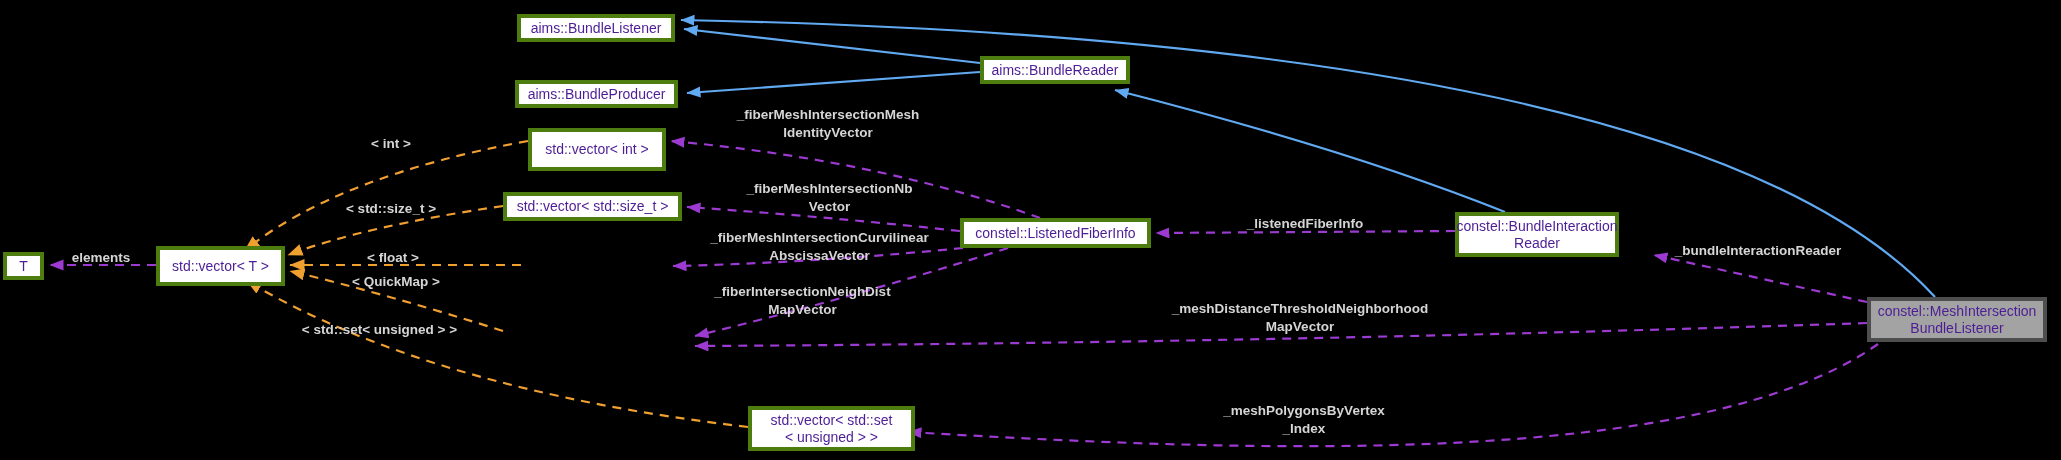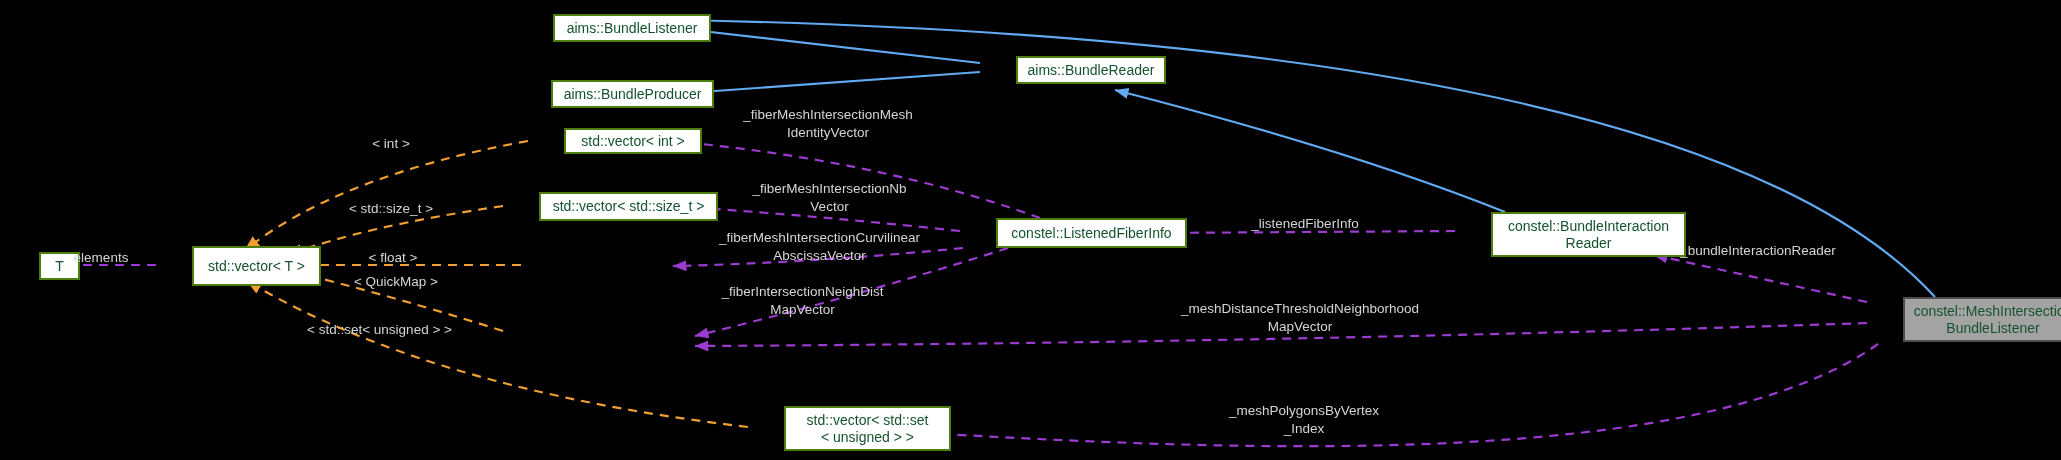--- a/index.html
+++ b/index.html
@@ -3,27 +3,27 @@
 <meta charset="utf-8">
 <style>
   html,body{margin:0;padding:0;background:#000;}
   .canvas{
     position:relative;width:2061px;height:460px;background:#000;
     font-family:"Liberation Sans",sans-serif;overflow:hidden;
   }
   svg.edges{position:absolute;left:0;top:0;width:2061px;height:460px;}
   .node{
     position:absolute;box-sizing:border-box;
-    background:#ffffff;border:2px solid #4d7c0f;color:#14532d;
+    background:#ffffff;border:4px solid #4d7c0f;color:#4c1d95;
     display:flex;align-items:center;justify-content:center;
-    text-align:center;font-size:14px;line-height:17px;white-space:pre-line;margin-left:36px;
+    text-align:center;font-size:14px;line-height:17px;white-space:pre-line;
   }
   .node.focus{background:#a3a3a3;border-color:#4e4e4e;}
   .elabel{
-    position:absolute;color:#d5d5d5;font-size:13.5px;font-weight:400;
+    position:absolute;color:#d5d5d5;font-size:13.5px;font-weight:700;
     line-height:18px;text-align:center;white-space:pre-line;
   }
   .edge{fill:none;stroke-width:2.2;}
   .edge.inherit{stroke:#61aaf2;}
   .edge.usage{stroke:#9c3ad2;stroke-dasharray:9 7;}
   .edge.tmpl{stroke:#f0a030;stroke-dasharray:9 7;}
 </style>
 </head>
 <body>
 
@@ -60,28 +60,28 @@
     <path class="edge tmpl" d="M528,141 Q340,175 245,250" marker-end="url(#arr-orange)"></path>
     <path class="edge tmpl" d="M503,206 Q365,226 288,255" marker-end="url(#arr-orange)"></path>
     <path class="edge tmpl" d="M521,265 L290,265" marker-end="url(#arr-orange)"></path>
     <path class="edge tmpl" d="M503,331 Q390,295 290,271" marker-end="url(#arr-orange)"></path>
     <path class="edge tmpl" d="M748,427 Q430,390 247,281" marker-end="url(#arr-orange)"></path>
   </svg>
 
   <div class="node" style="left:517px;top:14px;width:158px;height:28px">aims::BundleListener</div>
   <div class="node" style="left:515px;top:80px;width:163px;height:28px">aims::BundleProducer</div>
   <div class="node" style="left:980px;top:56px;width:150px;height:28px">aims::BundleReader</div>
-  <div class="node" style="left:528px;top:128px;width:138px;height:26px">std::vector&lt; int &gt;</div>
+  <div class="node" style="left:528px;top:128px;width:138px;height:43px">std::vector&lt; int &gt;</div>
   <div class="node" style="left:503px;top:192px;width:179px;height:29px">std::vector&lt; std::size_t &gt;</div>
   <div class="node" style="left:156px;top:246px;width:129px;height:40px">std::vector&lt; T &gt;</div>
   <div class="node" style="left:3px;top:252px;width:41px;height:28px">T</div>
   <div class="node" style="left:748px;top:406px;width:167px;height:45px">std::vector&lt; std::set
 &lt; unsigned &gt; &gt;</div>
   <div class="node" style="left:960px;top:218px;width:191px;height:30px">constel::ListenedFiberInfo</div>
-  <div class="node" style="left:1455px;top:212px;width:195px;height:45px">constel::BundleInteraction
+  <div class="node" style="left:1455px;top:212px;width:164px;height:45px">constel::BundleInteraction
 Reader</div>
   <div class="node focus" style="left:1867px;top:297px;width:180px;height:45px">constel::MeshIntersection
 BundleListener</div>
 
   <div class="elabel" style="left:68px;top:249px;width:66px">elements</div>
   <div class="elabel" style="left:363px;top:135px;width:56px">&lt; int &gt;</div>
   <div class="elabel" style="left:335px;top:200px;width:112px">&lt; std::size_t &gt;</div>
   <div class="elabel" style="left:358px;top:249px;width:70px">&lt; float &gt;</div>
   <div class="elabel" style="left:348px;top:273px;width:96px">&lt; QuickMap &gt;</div>
   <div class="elabel" style="left:287px;top:321px;width:185px">&lt; std::set&lt; unsigned &gt; &gt;</div>

